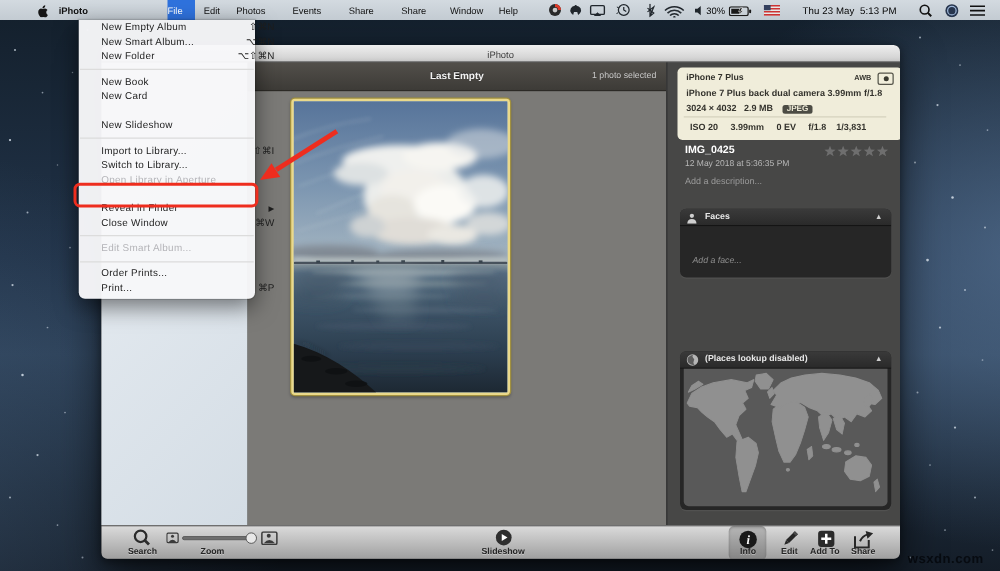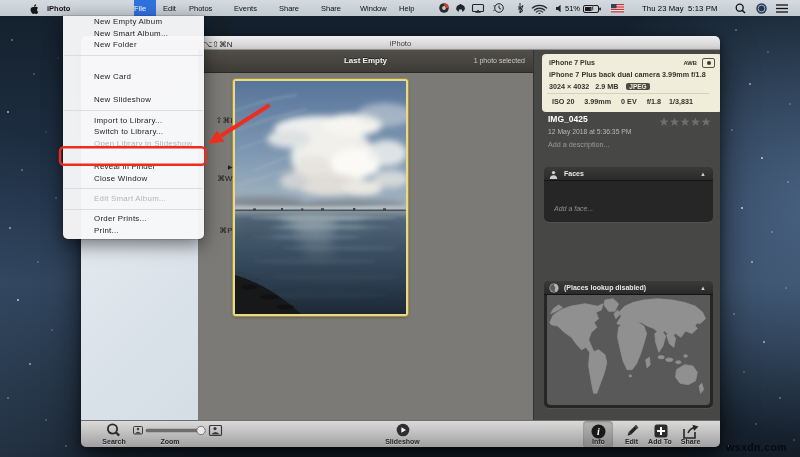--- a/index.html
+++ b/index.html
@@ -57,21 +57,21 @@
 #menubar{left:0;top:0;width:800px;height:16px;background:linear-gradient(#d3dae0,#c3cbd2);
   font-size:7.5px;color:#111}
 #menubar .mi{position:absolute;top:4px;white-space:nowrap}
 #filehl{position:absolute;left:134px;top:0;width:22px;height:16px;background:#2f72dd}
 #filehl span{display:block;text-align:left;margin-top:4px;color:#fff;font-size:7.5px}
 #mbtime{position:absolute;left:642px;top:4px;font-size:7.7px;color:#000;letter-spacing:.1px}
 
 #menu{left:63px;top:16px;width:141px;height:223px;background:rgba(247,247,249,.97);
   border-radius:0 0 5px 5px;box-shadow:0 6px 18px rgba(0,0,0,.5),0 0 0 1px rgba(0,0,0,.12);
   font-size:7.9px;letter-spacing:.25px;color:#1c1c1c}
-#menu .it{position:absolute;left:13px;width:162px;height:11.6px}
+#menu .it{position:absolute;left:0;width:162px;height:11.6px}
 #menu .it .l{position:absolute;left:18px;top:1.3px}
 #menu .it .r{position:absolute;right:5.5px;top:1.3px;color:#1c1c1c;letter-spacing:0}
 #menu .dis{color:#b4b4b8}
 #menu .sep{position:absolute;left:1px;width:139px;height:1px;background:#dcdcdc}
 #exprow{position:absolute;left:0;top:133.2px;width:141px;height:11.6px;
   background:linear-gradient(#4687e6,#2e6cd6);color:#fff}
 #exprow .l{position:absolute;left:18px;top:1.3px}
 #exprow .r{position:absolute;right:5.5px;top:1.3px;color:#fff;letter-spacing:0}
 
 #annot{left:0;top:0;width:800px;height:457px;pointer-events:none}
@@ -374,21 +374,21 @@
       </g>
     <path d="M82 0.5 L82 10.5 L85 8 L80 4 M82 10.5 L85 3 L80 7" stroke="#20262c" stroke-width="1" fill="none" transform="translate(0,-0.5)"></path>
     <g fill="none" stroke="#20262c">
         <path d="M96 7.5 A7.8 7.8 0 0 1 107 7.5" stroke-width="1.3" opacity=".95"></path>
         <path d="M98 9.4 A5 5 0 0 1 105 9.4" stroke-width="1.3"></path>
         <circle cx="101.5" cy="10.7" r="1" fill="#20262c" stroke="none"></circle>
         <path d="M94 5.4 A10.8 10.8 0 0 1 109 5.4" stroke-width="1.3"></path>
       </g>
     <path d="M118 4 L120 4 L122.6 1.8 L122.6 9.2 L120 7 L118 7Z" fill="#20262c"></path>
   </svg>
-  <div class="mi" style="left:565px;color:#000">51%</div>
+  <div class="mi" style="left:565px;color:#000">30%</div>
   <svg class="icon" style="left:583px;top:4.5px" width="19" height="8" viewBox="0 0 19 8">
     <rect x="0.5" y="0.5" width="15" height="7" rx="1.5" fill="none" stroke="#1a1a1a" stroke-width="1"></rect>
     <rect x="16.3" y="2.5" width="1.6" height="3" rx=".8" fill="#1a1a1a"></rect>
     <rect x="2" y="2" width="6.8" height="4" fill="#1a1a1a"></rect>
     <path d="M9.5 1 L7.8 4.2 L9.3 4.2 L8.4 7 L11.3 3.6 L9.8 3.6 L10.9 1Z" fill="#1a1a1a" stroke="#fff" stroke-width=".4"></path>
     </svg>
   <svg class="icon" style="left:611px;top:4px" width="13" height="8.5" viewBox="0 0 13 8.5">
     <rect width="13" height="8.5" fill="#e8e8e8"></rect>
     <g fill="#c33">
         <rect y="0" width="13" height="1.2"></rect>
@@ -423,36 +423,39 @@
     </div>
   <div class="it" style="top:11.6px">
       <span class="l">New Smart Album...</span>
       <span class="r">⌥⌘N</span>
     </div>
   <div class="it" style="top:23.2px">
       <span class="l">New Folder</span>
       <span class="r">⌥⇧⌘N</span>
     </div>
   <div class="sep" style="top:39px"></div>
+  <div class="it" style="top:43.4px">
+      <span class="l">New Book</span>
+    </div>
   <div class="it" style="top:55px">
       <span class="l">New Card</span>
     </div>
   <div class="it" style="top:78.2px">
       <span class="l">New Slideshow</span>
     </div>
   <div class="sep" style="top:94px"></div>
   <div class="it" style="top:98.4px">
       <span class="l">Import to Library...</span>
       <span class="r">⇧⌘I</span>
     </div>
   <div class="it" style="top:110px">
       <span class="l">Switch to Library...</span>
     </div>
   <div class="it dis" style="top:121.6px">
-      <span class="l">Open Library in Slideshow</span>
+      <span class="l">Open Library in Aperture</span>
     </div>
   <div class="it" style="top:144.8px">
       <span class="l">Reveal in Finder</span>
       <span class="r" style="font-size:6px;top:2.5px">▶</span>
     </div>
   <div class="it" style="top:156.4px">
       <span class="l">Close Window</span>
       <span class="r">⌘W</span>
     </div>
   <div class="sep" style="top:172.3px"></div>

